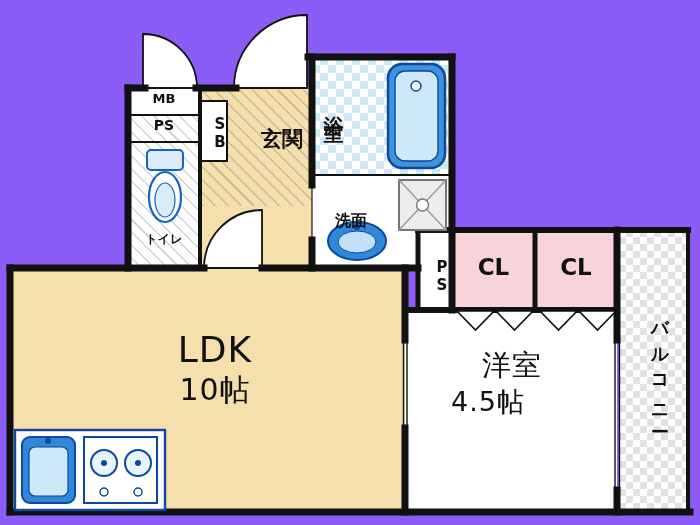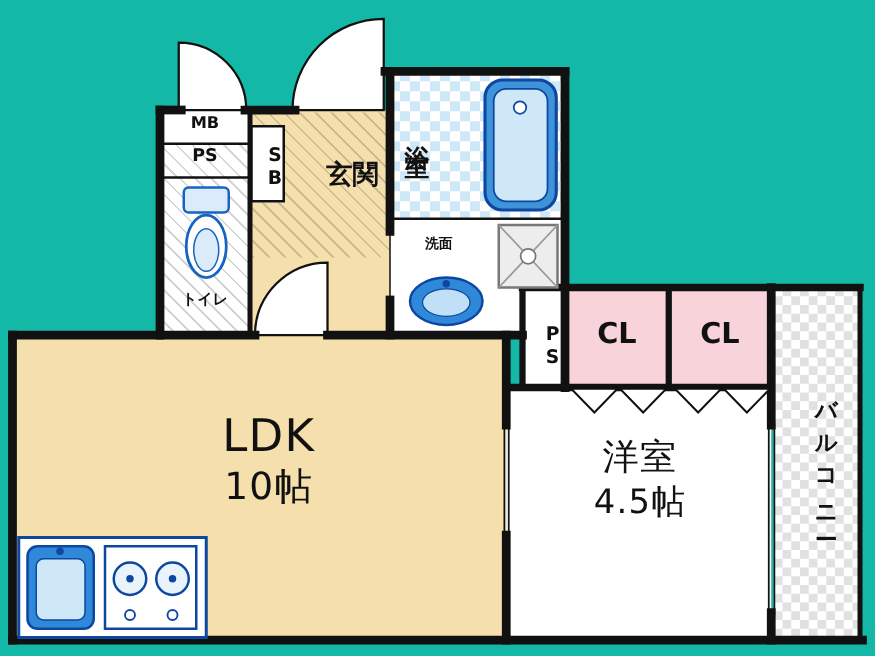--- a/index.html
+++ b/index.html
@@ -2,21 +2,21 @@
 <html><head>
 <meta charset="utf-8">
 <style>
   * { margin:0; padding:0; box-sizing:border-box; }
   html,body { background:#ffffff; }
   body {
     width:700px; height:525px; overflow:hidden;
     font-family:"DejaVu Sans","Liberation Sans",sans-serif;
     color:#111;
   }
-  #plan { position:relative; width:700px; height:525px; background:#14b8a6; }
+  #plan { position:relative; width:700px; height:525px; background:#8b5cf6; }
 
   .room { position:absolute; }
 
   .beige  { background:#f4dfad; }
   .pink   { background:#f9d3da; }
   .white  { background:#ffffff; }
 
   .checker-blue {
     background-color:#fff;
     background-image:repeating-conic-gradient(#cfe8f7 0% 25%, #ffffff 0% 50%);
@@ -159,23 +159,23 @@
       <circle cx="138" cy="492" r="4" fill="#ffffff" stroke="#0d47a1" stroke-width="1.5"></circle>
     </g>
   </svg>
 
   <div class="label" style="left:128px; top:92px;  width:72px;  font-size:13px;">MB</div>
   <div class="label" style="left:128px; top:118px; width:72px;  font-size:14px;">PS</div>
   <div class="label" style="left:128px; top:233px; width:72px;  font-size:12px;">トイレ</div>
   <div class="label vertical" style="left:201px; top:106px; width:27px;  height:54px; font-size:15px;">SB</div>
   <div class="label" style="left:240px; top:128px; width:84px;  font-size:21px;">玄関</div>
   <div class="label vertical" style="left:317px; top:70px;  width:28px;  height:72px; font-size:20px; letter-spacing:6px;">浴室</div>
-  <div class="label" style="left:318px; top:189px; width:66px;  font-size:11px;">洗面</div>
+  <div class="label" style="left:318px; top:212px; width:66px;  font-size:16px;">洗面</div>
   <div class="label vertical" style="left:420px; top:246px; width:30px; height:60px; font-size:15px;">PS</div>
   <div class="label" style="left:452px; top:255px; width:83px;  font-size:23px;">CL</div>
   <div class="label" style="left:535px; top:255px; width:82px;  font-size:23px;">CL</div>
   <div class="label vertical" style="left:636px; top:268px; width:34px;  height:200px; font-size:18px; letter-spacing:8px;">バルコニー</div>
   <div class="label big" style="left:95px;  top:330px; width:240px; font-size:36px;">LDK</div>
   <div class="label big" style="left:95px;  top:373px; width:240px; font-size:30px;">10帖</div>
   <div class="label big" style="left:432px; top:349px; width:160px; font-size:29px;">洋室</div>
-  <div class="label big" style="left:432px; top:387px; width:160px; font-size:27px;">4.5帖</div>
+  <div class="label big" style="left:408px; top:387px; width:160px; font-size:27px;">4.5帖</div>
 
 </div>
 
 </body></html>

